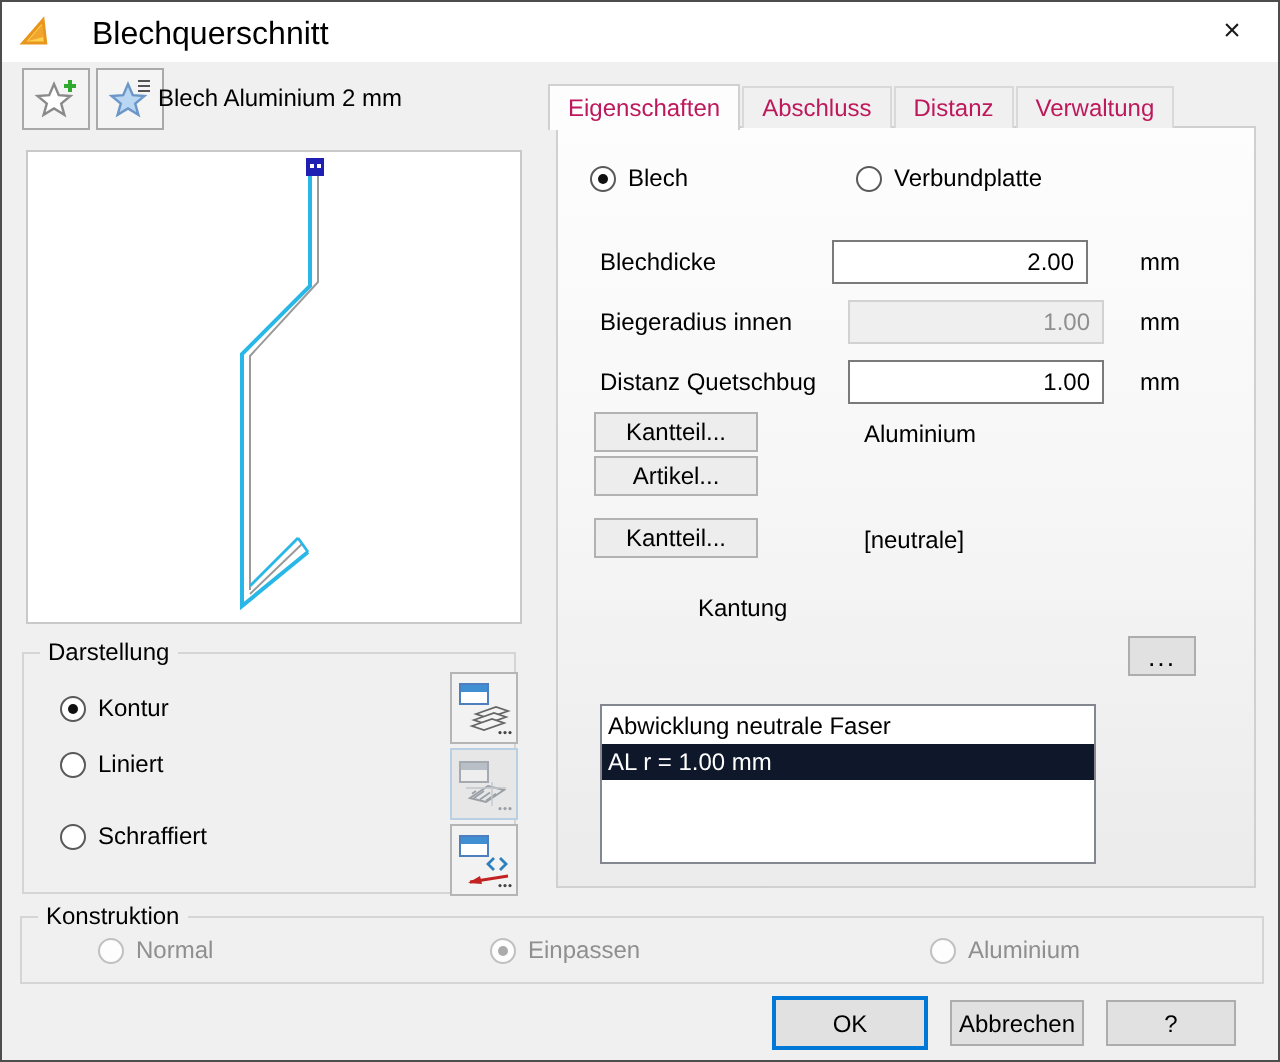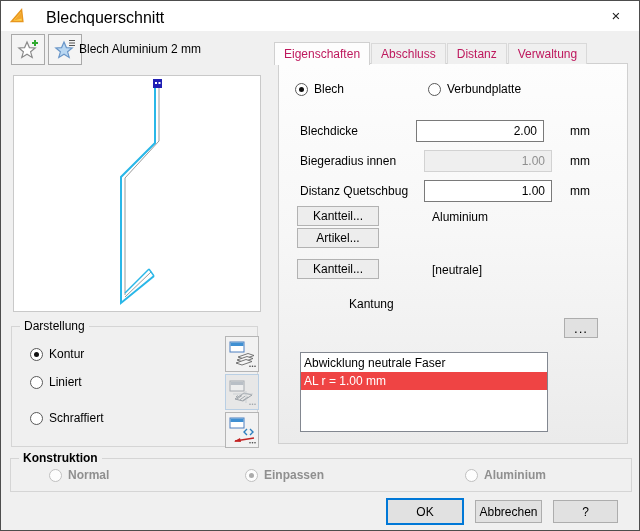--- a/index.html
+++ b/index.html
@@ -77,33 +77,33 @@
     display:flex; align-items:center; justify-content:center;
   }
   .cmd-value { position:absolute; left:153px; }
 
   
   .listbox {
     position:absolute; left:21px; top:256px; width:248px; height:80px;
     background:#fff; border:1px solid #828790; overflow:hidden; padding-top:1px;margin-top:32px;
   }
   .list-item { height:18px; line-height:18px; padding:0 3px; white-space:nowrap; }
-  .list-item.selected { background:#ef4444; color:#fff; }
+  .list-item.selected { background:#0f172a; color:#fff; }
   .more-btn {
     position:absolute; left:285px; top:254px; width:34px; height:20px;
     background:#e1e1e1; border:1px solid #adadad;
     display:flex; align-items:center; justify-content:center; letter-spacing:1px;
   }
 
   
   .groupbox { position:absolute; border:1px solid #d5d5d5; }
   .groupbox-label { position:absolute; top:-8px; left:8px; background:#f0f0f0; padding:0 4px; }
 
   .darstellung { left:10px; top:325px; width:247px; height:121px; }
-  .konstruktion { left:9px; top:457px; width:622px; height:34px;font-weight:bold; }
+  .konstruktion { left:9px; top:457px; width:622px; height:34px; }
 
   .icon-btn {
     position:absolute; left:213px; width:34px; height:36px;
     background:#f2f2f2; border:1px solid #b5b5b5;
     display:flex; align-items:center; justify-content:center;
   }
   .icon-btn.disabled { background:#e7e7e7; border:1px solid #b9cfe4; }
 
   
   .footer-btn {

